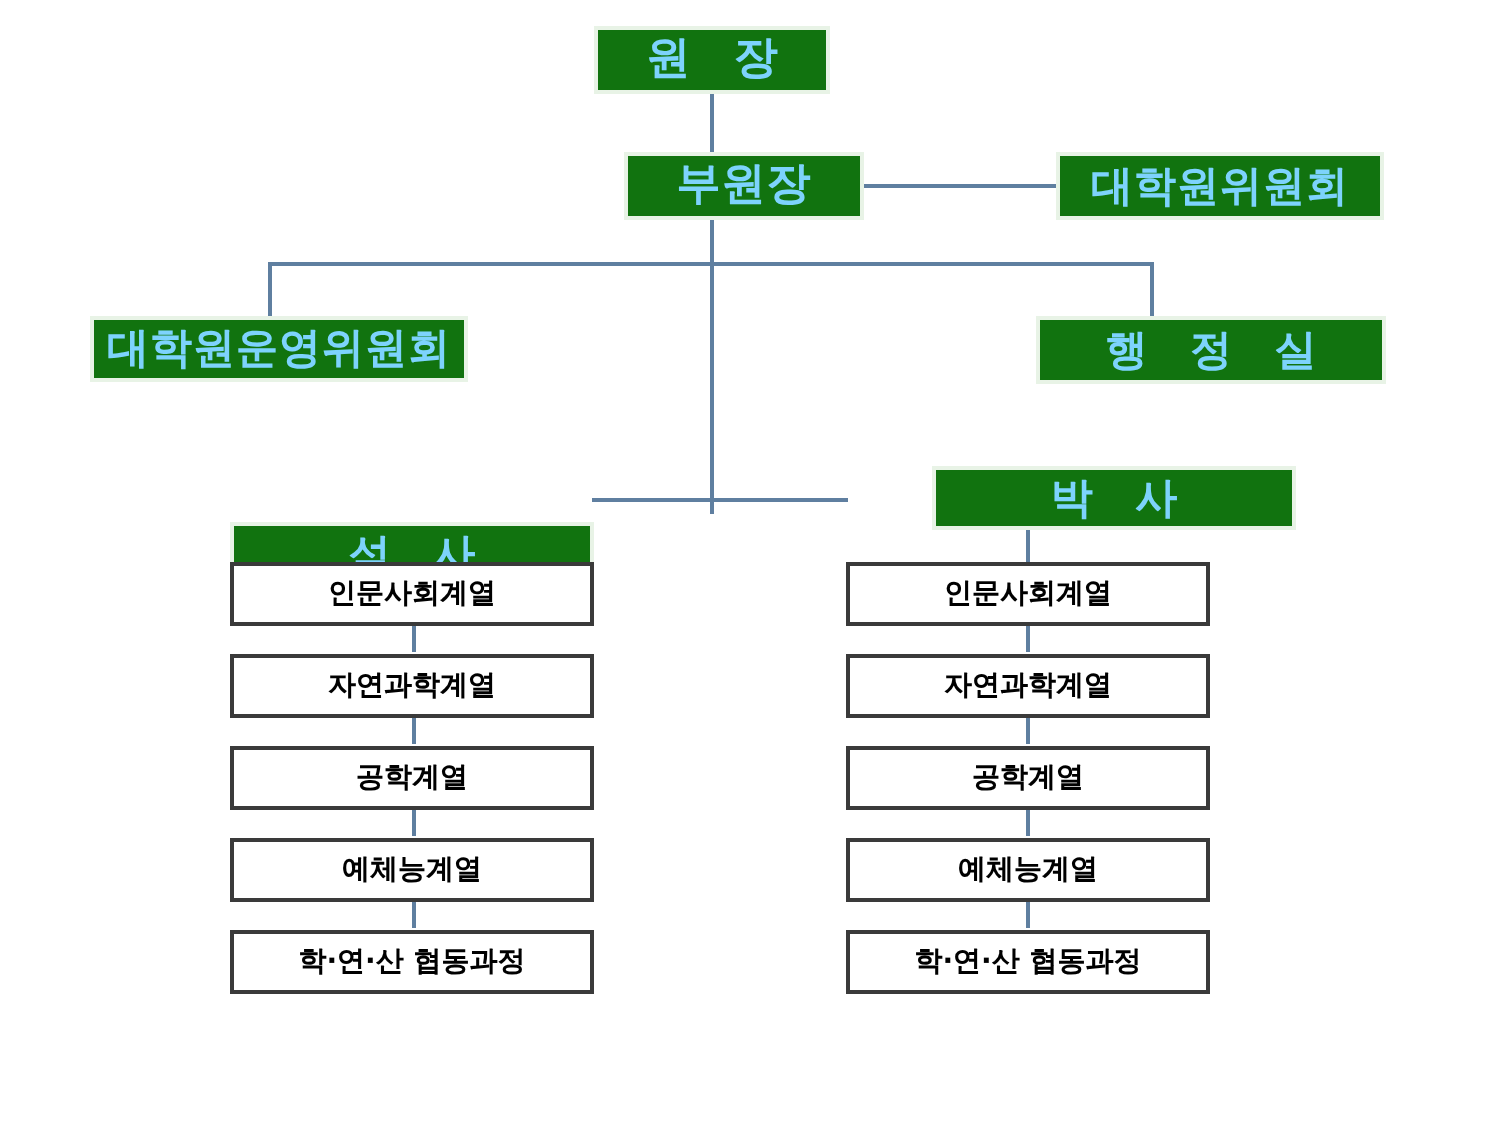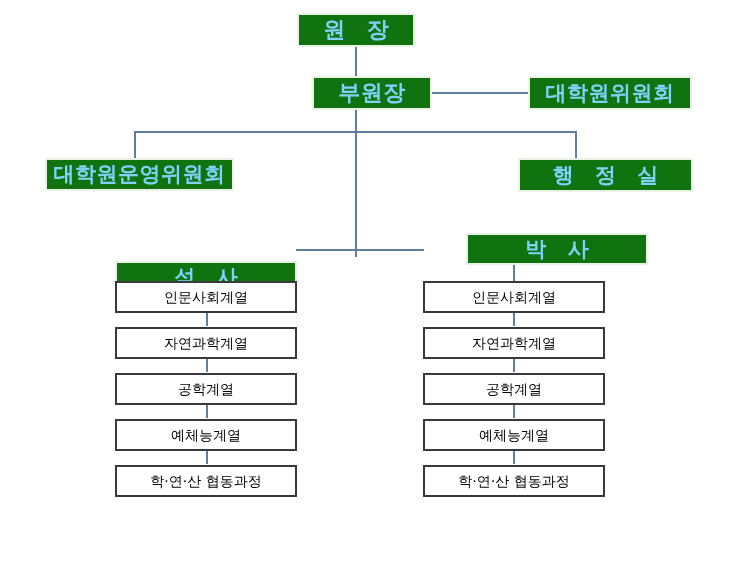--- a/index.html
+++ b/index.html
@@ -47,21 +47,21 @@
   
   .node-white {
     position: absolute;
     box-sizing: border-box;
     background: #ffffff;
     border: 2px solid #3a3a3a;
     color: #000000;
     display: flex;
     align-items: center;
     justify-content: center;
-    font-weight: normal;
+    font-weight: bold;
     font-size: 14px;
     line-height: 1;
     white-space: nowrap;
   }
 </style>
 </head>
 <body>
 
 <div id="org-chart">
 

